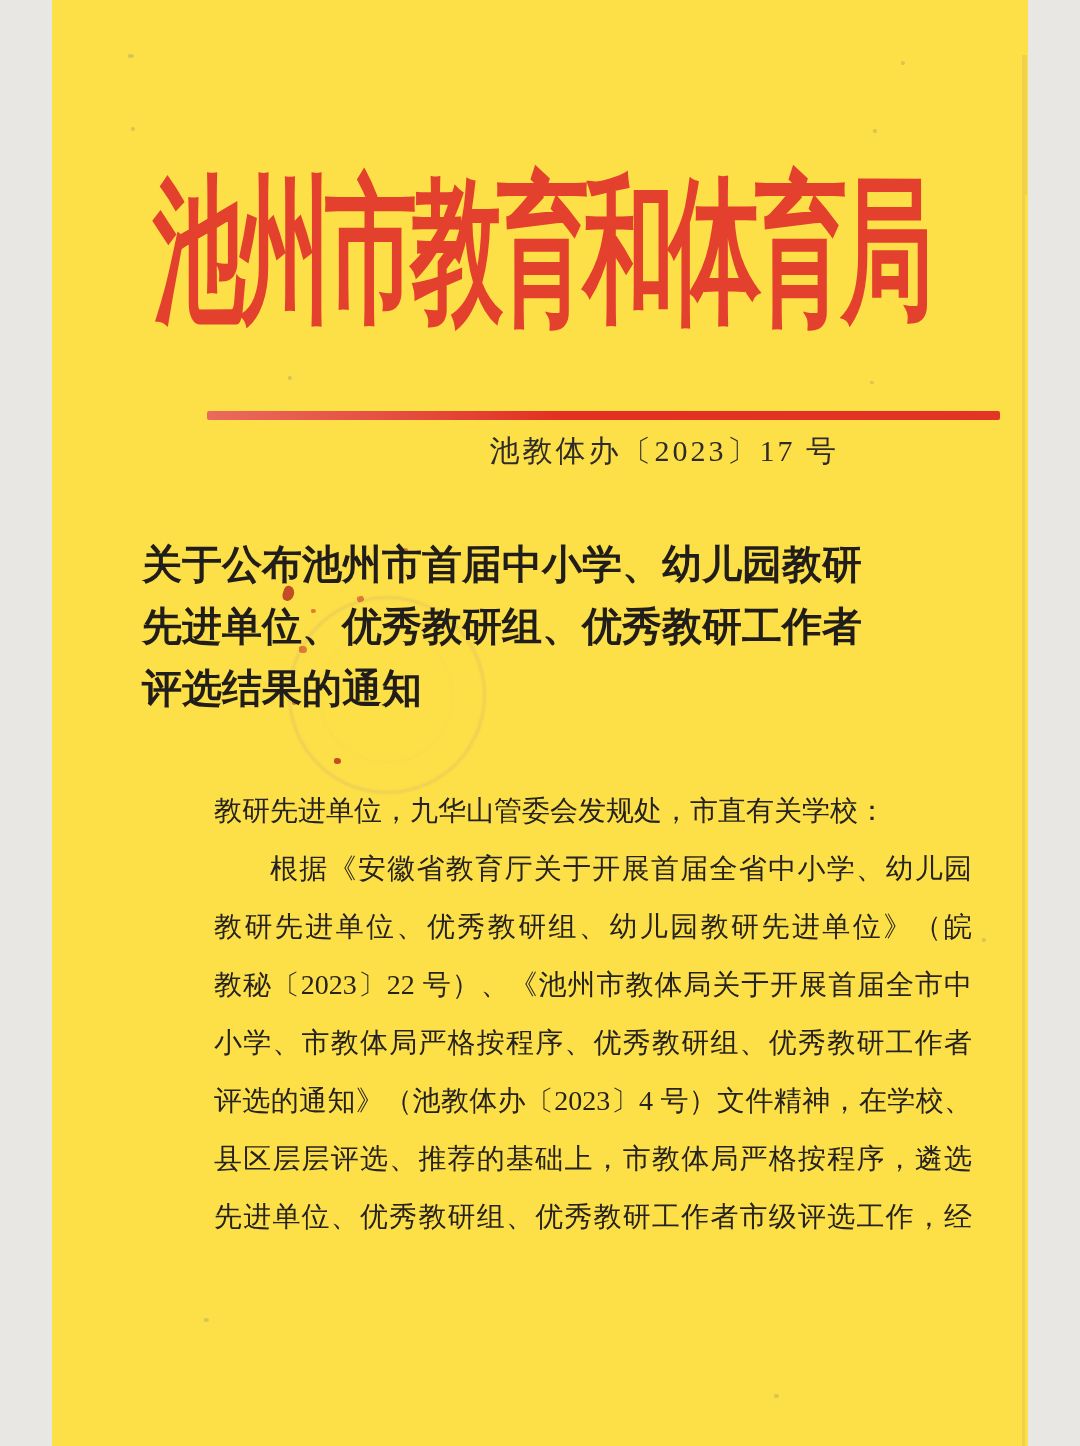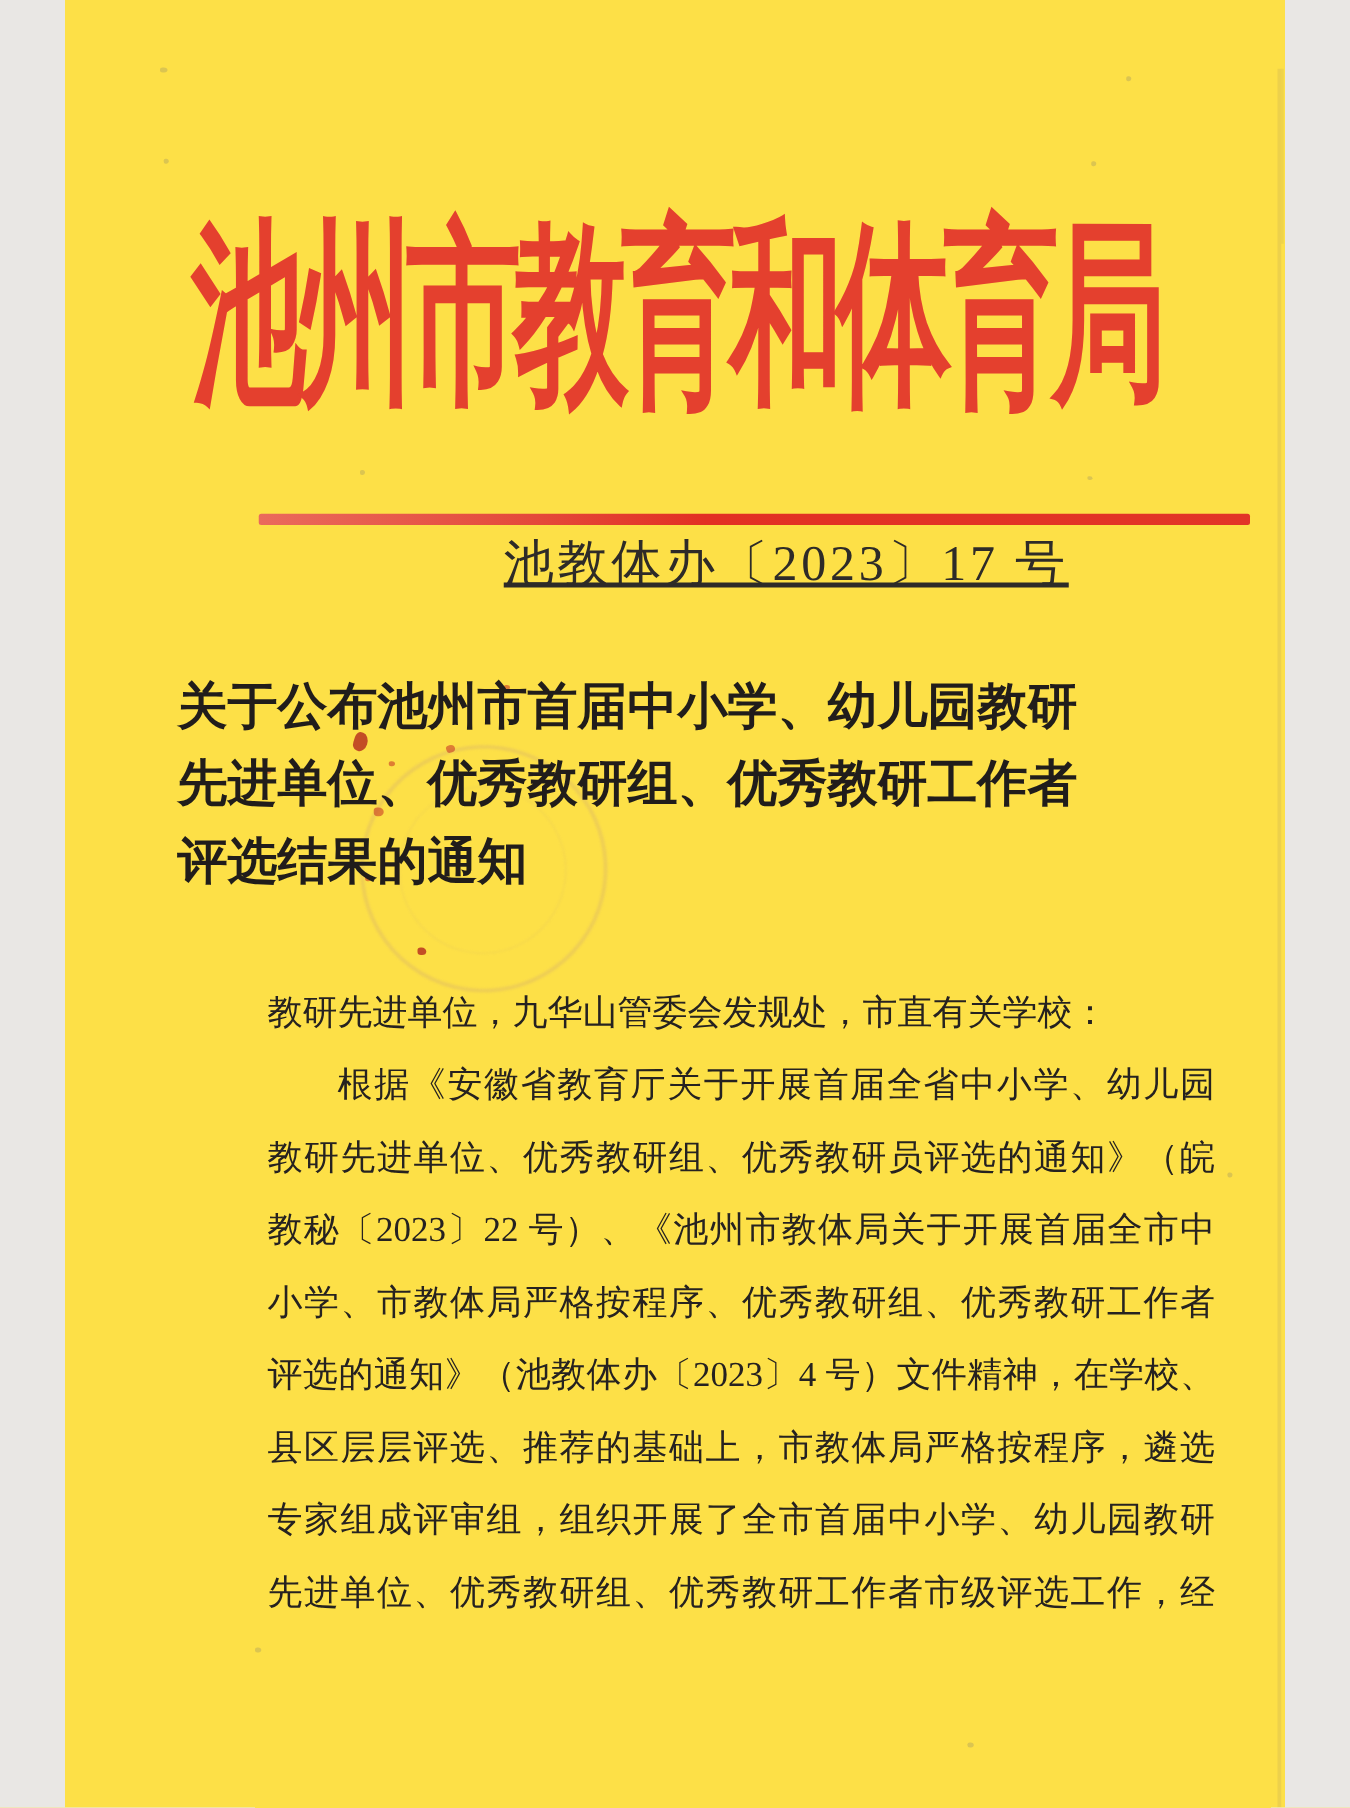--- a/index.html
+++ b/index.html
@@ -20,26 +20,25 @@
     color:#e4402e;
     transform:scaleY(1.72);
     transform-origin:50% 50%;
   }
   .red-line{
     position:absolute;left:155px;top:411px;width:793px;height:9px;
     background:linear-gradient(90deg,#ea6a5c 0%,#e4493a 28%,#e23023 45%,#e23527 100%);
     border-radius:2px;
   }
   .doc-number{
-    position:absolute;top:431px;right:173px;
-    font-size:40px;line-height:40px;
+    position:absolute;top:431px;right:189px;
+    font-size:30px;line-height:40px;
     letter-spacing:3px;
     color:#2e2b28;
     white-space:nowrap;
-    text-decoration:underline;
   }
   
   .doc-title{
     position:absolute;top:534px;left:90px;right:90px;
     text-align:left;
     font-size:40px;line-height:62px;
     font-weight:bold;
     color:#211d1b;
   }
   
@@ -113,22 +112,21 @@
 
   <div class="doc-title">
     <div class="title-line">关于公布池州市首届中小学、幼儿园教研</div>
     <div class="title-line">先进单位、优秀教研组、优秀教研工作者</div>
     <div class="title-line">评选结果的通知</div>
   </div>
 
   <div class="document-body">
     <div class="line">教研先进单位，九华山管委会发规处，市直有关学校：</div>
     <div class="line fill indent">根据《安徽省教育厅关于开展首届全省中小学、幼儿园</div>
-    <div class="line fill">教研先进单位、优秀教研组、优秀教研员评选的通知》（皖</div>
+    <div class="line fill">教研先进单位、优秀教研组、幼儿园教研先进单位》（皖</div>
     <div class="line fill">教秘〔2023〕22 号）、《池州市教体局关于开展首届全市中</div>
     <div class="line fill">小学、市教体局严格按程序、优秀教研组、优秀教研工作者</div>
     <div class="line fill">评选的通知》（池教体办〔2023〕4 号）文件精神，在学校、</div>
     <div class="line fill">县区层层评选、推荐的基础上，市教体局严格按程序，遴选</div>
-    <div class="line fill">专家组成评审组，组织开展了全市首届中小学、幼儿园教研</div>
     <div class="line fill">先进单位、优秀教研组、优秀教研工作者市级评选工作，经</div>
   </div>
 
 </div>
 
 </body></html>

